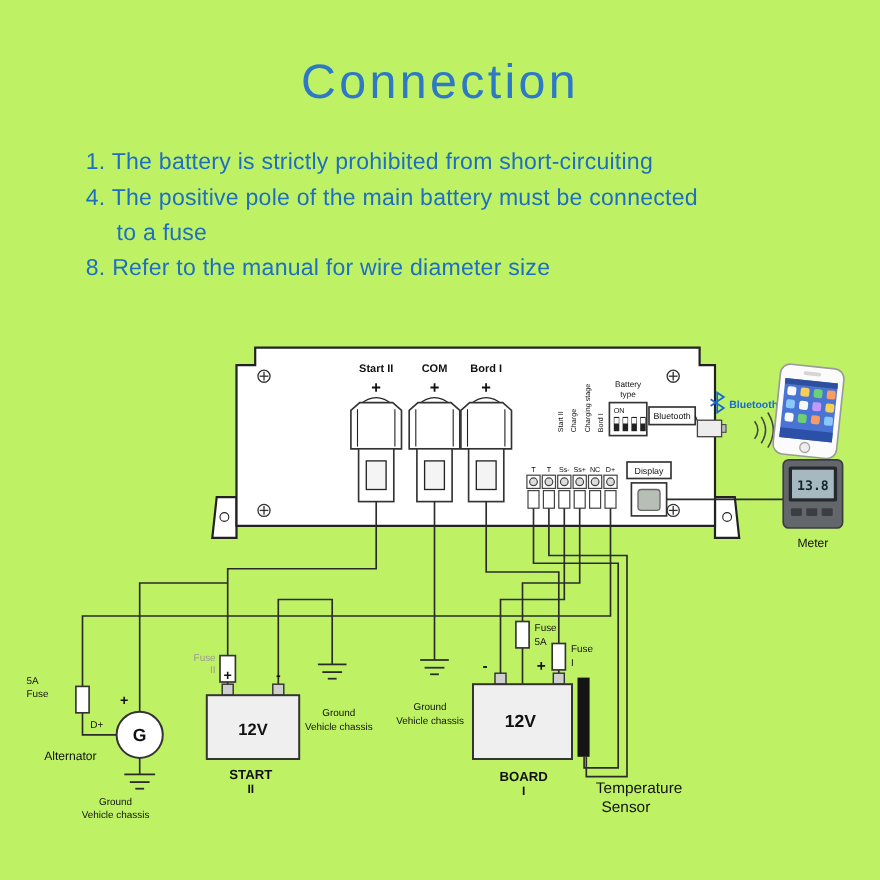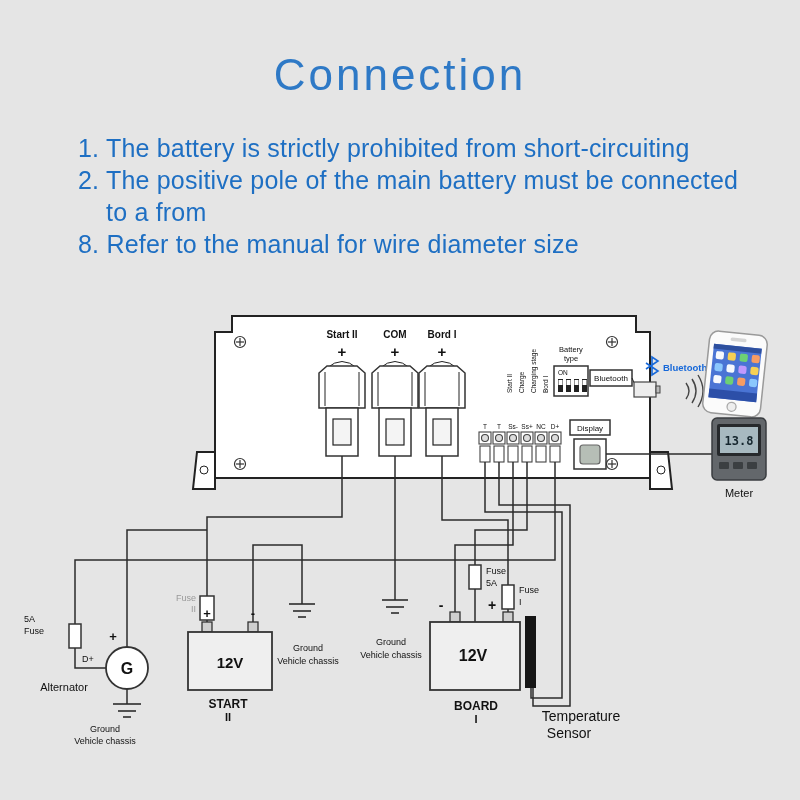--- a/index.html
+++ b/index.html
@@ -1,20 +1,20 @@
 <!DOCTYPE html>
 <html><head>
 <meta charset="utf-8">
 <style>
   html,body{margin:0;padding:0;background:#fff;width:800px;height:800px;overflow:hidden;
     font-family:"Liberation Sans",sans-serif;}
-  .page{position:relative;width:800px;height:800px;background:#e5e5e5;}
+  .page{position:relative;width:800px;height:800px;background:#bef264;}
   .title{position:absolute;top:50px;left:0;width:100%;text-align:center;margin:0;
     font-size:44px;font-weight:400;letter-spacing:3px;color:#2e79c6;}
-  .instructions{position:absolute;top:132px;left:78px;font-size:25px;color:#1e6fc3;
+  .instructions{position:absolute;top:132px;left:78px;font-size:21px;color:#1e6fc3;
     line-height:32px;letter-spacing:.2px;}
   .instr-indent{padding-left:28px;}
   svg{position:absolute;top:0;left:0;}
   svg text{font-family:"Liberation Sans",sans-serif;fill:#111;}
   .f6{font-size:6.5px}.f7{font-size:7.5px}.f8{font-size:8px}
   .f9{font-size:9px}.f9g{font-size:9px;fill:#999}
   .f10b{font-size:10px;font-weight:bold}
   .f11{font-size:11px}.f11b{font-size:11px;font-weight:bold}
   .f12b{font-size:12px;font-weight:bold}.f13b{font-size:13px;font-weight:bold}
   .f14{font-size:14px}.f14b{font-size:14px;font-weight:bold}
@@ -29,22 +29,22 @@
 </style>
 </head>
 <body>
 
 <div class="page">
 
   <h1 class="title">Connection</h1>
 
   <div class="instructions">
     <div>1. The battery is strictly prohibited from short-circuiting</div>
-    <div>2. The positive pole of the main battery must be connected</div>
-    <div class="instr-indent">to a from</div>
+    <div>4. The positive pole of the main battery must be connected</div>
+    <div class="instr-indent">to a fuse</div>
     <div>8. Refer to the manual for wire diameter size</div>
   </div>
 
   <svg width="800" height="800" viewBox="0 0 800 800">
 
     <g>
       <polygon class="dev" points="215,452 197,452 193,489 215,489"></polygon>
       <polygon class="dev" points="650,452 668,452 672,489 650,489"></polygon>
       <circle cx="204" cy="470" r="4" class="thin" fill="#fff"></circle>
       <circle cx="661" cy="470" r="4" class="thin" fill="#fff"></circle>

